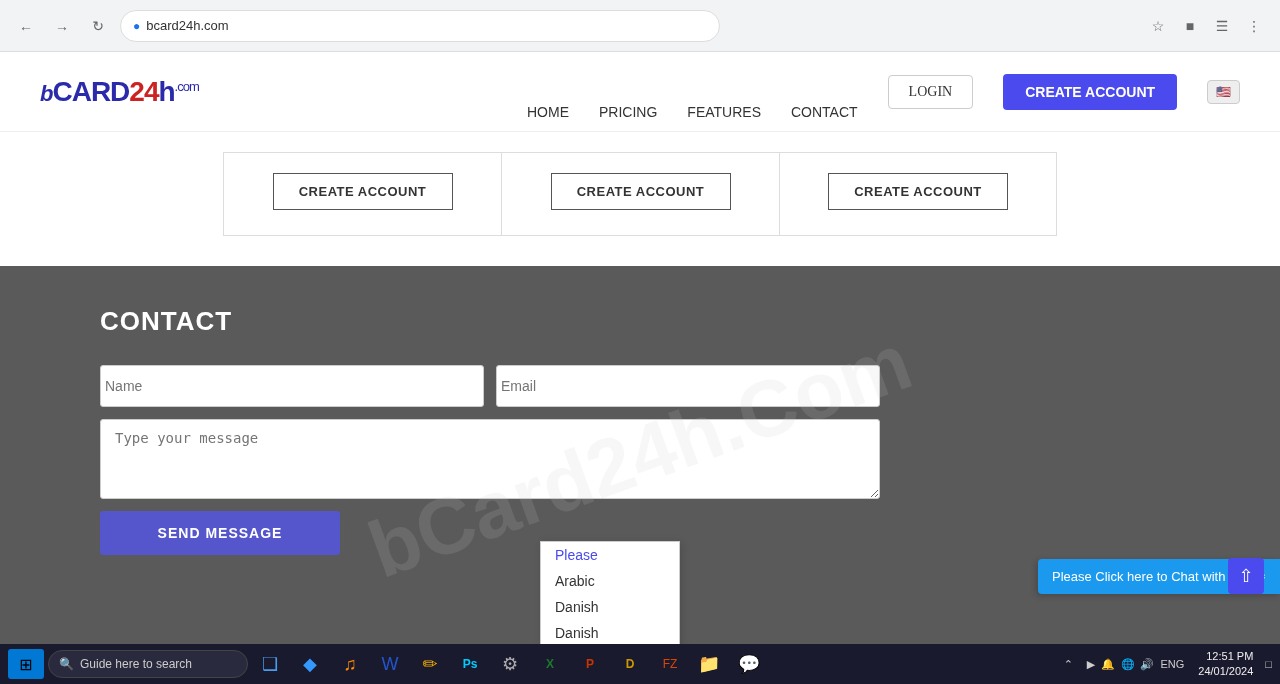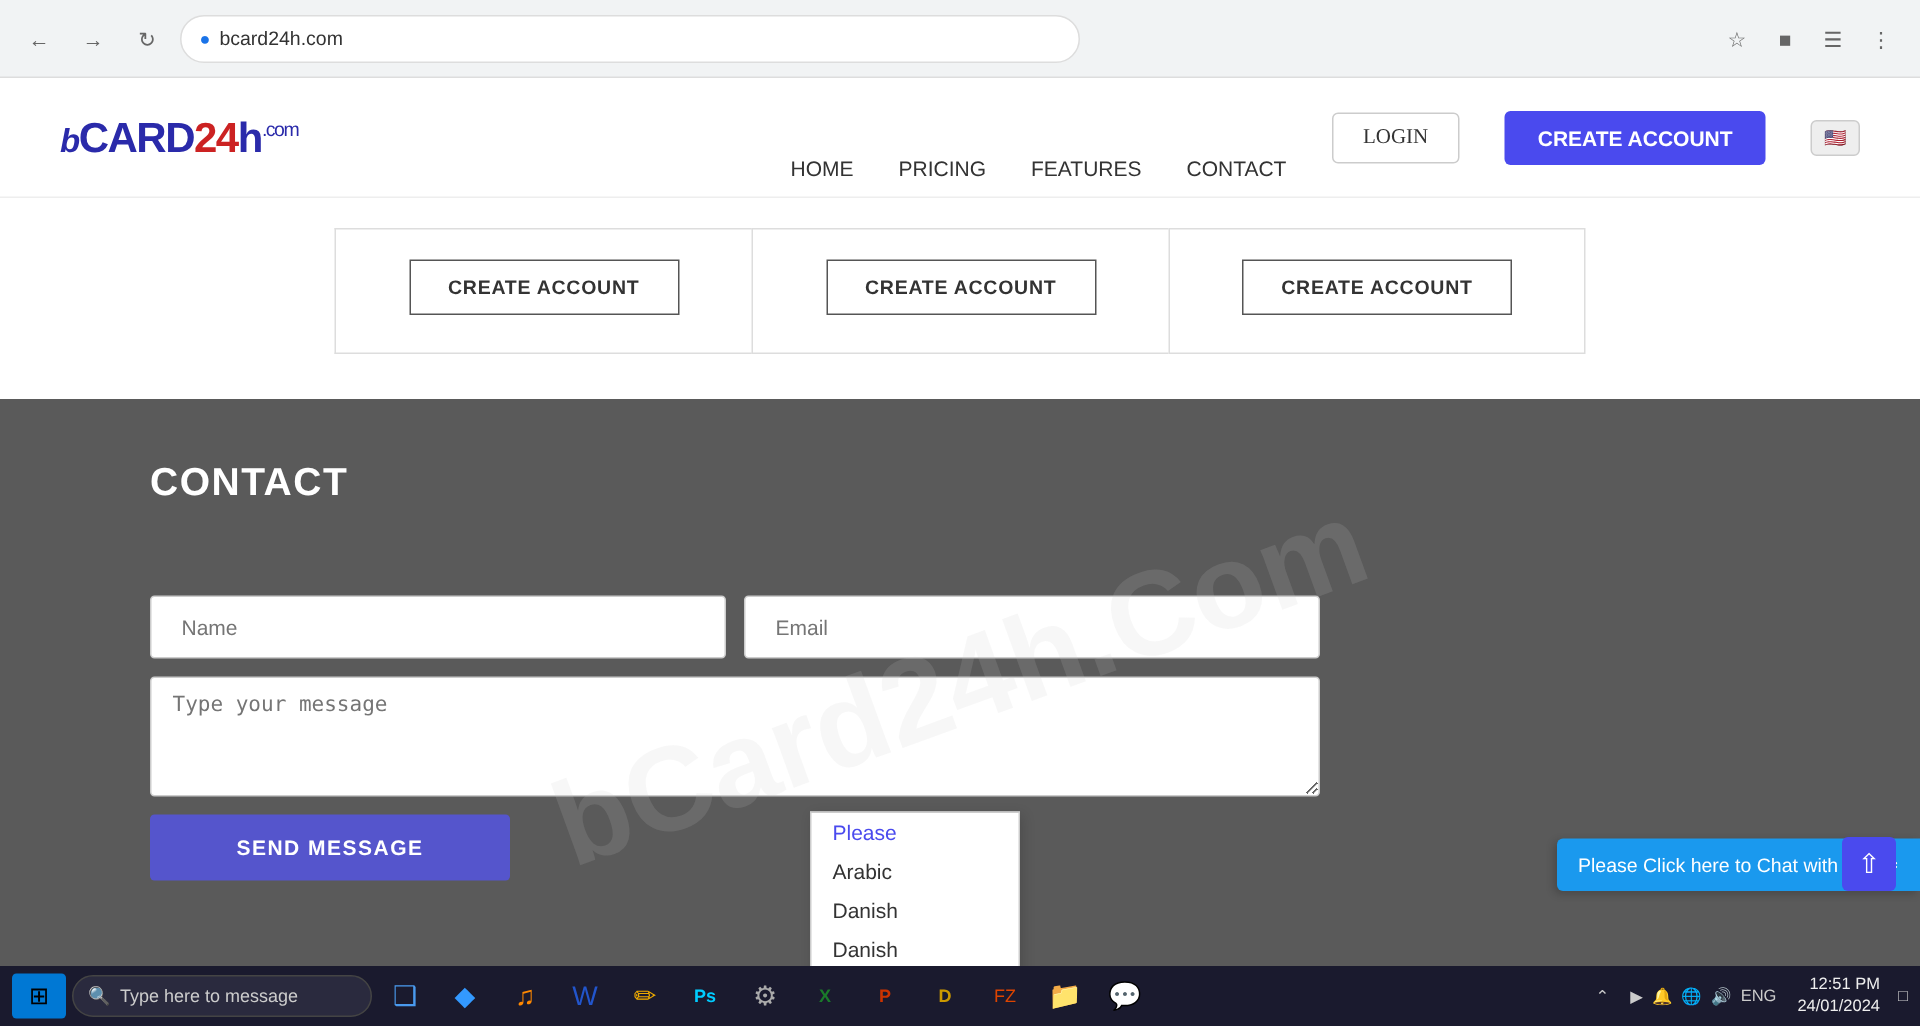--- a/index.html
+++ b/index.html
@@ -178,28 +178,27 @@
       flex-direction: column;
       gap: 12px;
       max-width: 780px;
     }
     .contact-row {
       display: flex;
       gap: 12px;
     }
     .contact-input {
       flex: 1;
-      padding: 10px 20px;
+      padding: 10px 4px;
       border: 1px solid #ccc;
       border-radius: 3px;
       background: #fff;
       font-size: 14px;
       color: #999;
       height: 42px;
-      margin-top: 32px;
     }
     .contact-textarea {
       width: 100%;
       padding: 10px 14px;
       border: 1px solid #ccc;
       border-radius: 3px;
       background: #fff;
       font-size: 14px;
       color: #a21caf;
       height: 80px;
@@ -491,21 +490,21 @@
   <span>Please Click here to Chat with us!</span>
   <span>⚙</span>
 </div>
 
 <div class="scroll-top">⇧</div>
 
 <div class="taskbar">
   <div class="taskbar-start">⊞</div>
   <div class="taskbar-search">
     <span>🔍</span>
-    <span>Type here to message</span>
+    <span>Guide here to search</span>
   </div>
   <div class="taskbar-app" style="color:#4a9aee;">❑</div>
   <div class="taskbar-app" style="color:#3399ff;">◆</div>
   <div class="taskbar-app" style="color:#ff8800;">♫</div>
   <div class="taskbar-app" style="color:#2255cc;">W</div>
   <div class="taskbar-app" style="color:#eeaa00;">✏</div>
   <div class="taskbar-app" style="color:#00ccff; font-size:12px; font-weight:bold;">Ps</div>
   <div class="taskbar-app" style="color:#aaa;">⚙</div>
   <div class="taskbar-app" style="color:#1a7a2a; font-size:12px; font-weight:bold;">X</div>
   <div class="taskbar-app" style="color:#cc3300; font-size:12px; font-weight:bold;">P</div>

